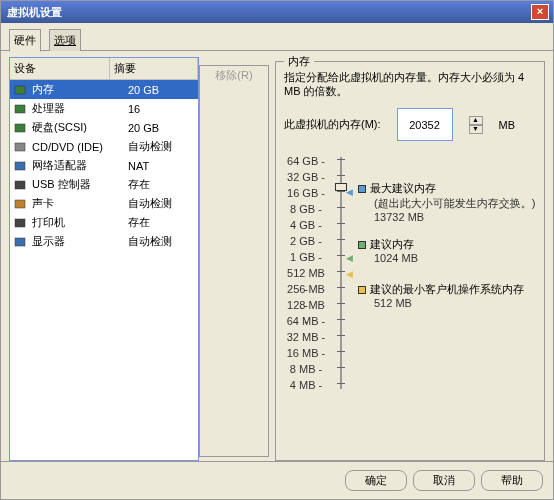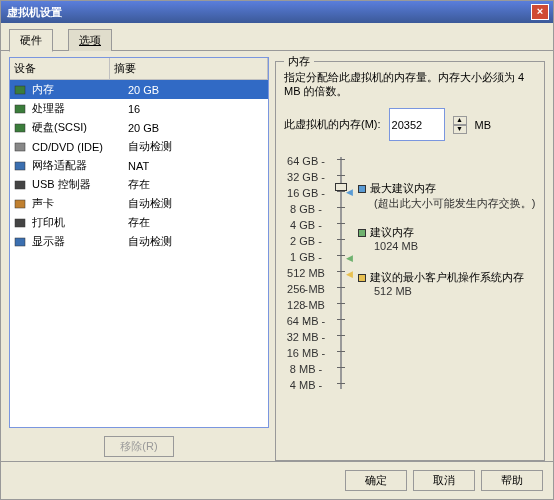--- a/index.html
+++ b/index.html
@@ -2,62 +2,62 @@
 <html><head>
 <meta charset="utf-8">
 <style>
 * { margin:0; padding:0; box-sizing:border-box; font-family:"Microsoft YaHei","SimSun",sans-serif; font-size:11px; }
 body { background:#fff; width:554px; height:500px; overflow:hidden; }
 .dialog { width:554px; height:500px; background:#ece9d8; border:1px solid #999; display:flex; flex-direction:column; }
 .titlebar { height:22px; background:linear-gradient(#5a7edc,#3b5998); color:#fff; display:flex; align-items:center; padding:0 4px; justify-content:space-between; }
 .title-text { font-weight:bold; padding-left:2px; }
 .close-btn { width:18px; height:16px; background:#d04a33; border:1px solid #fff; color:#fff; text-align:center; line-height:12px; cursor:pointer; font-weight:bold; }
 .tabs { display:flex; margin:6px 0 0 8px; }
-.tab { padding:3px 10px; background:#ece9d8; border:1px solid #999; border-bottom:none; margin-right:15px; cursor:pointer; position:relative; }
+.tab { padding:3px 4px; background:#ece9d8; border:1px solid #999; border-bottom:none; margin-right:8px; cursor:pointer; position:relative; }
 .tab.active { background:#ece9d8; z-index:2; border-bottom:1px solid #ece9d8; margin-bottom:-1px; }
 .tab:not(.active) { background:#e0ddcc;text-decoration:underline; }
 .body { flex:1; display:flex; padding:6px 8px 0 8px; gap:6px; border-top:1px solid #999; margin-top:-1px; background:#ece9d8; }
-.left { width:260px; display:flex; flex-direction:column; }
+.left { width:260px; display:flex; flex-direction:row; }
 .dev-list { flex:1; background:#fff; border:1px solid #7a96df; display:flex; flex-direction:column; }
 .dev-head { display:flex; background:#ece9d8; border-bottom:1px solid #c0c0c0; }
 .dev-head div { padding:3px 4px; border-right:1px solid #c0c0c0; }
 .col-dev { width:100px; }
 .col-sum { flex:1; }
 .dev-rows { flex:1; overflow:auto; }
 .dev-row { display:flex; padding:2px 4px; cursor:pointer; align-items:center; }
 .dev-row.sel { background:#316ac5; color:#fff; }
 .dev-row .ic { width:14px; height:12px; margin-right:4px; display:inline-block; }
 .dev-row .dn { width:96px; }
 .dev-row .ds { flex:1; }
 .dev-btns { display:flex; justify-content:center; gap:6px; padding:8px 0 4px 0; }
 .btn { padding:2px 10px; background:#ece9d8; border:1px solid #999; cursor:pointer; min-width:70px; text-align:center; }
 .btn.dis { color:#999; }
 .gear-ic { display:inline-block; width:12px; height:12px; vertical-align:middle; margin-right:2px; }
 .right { flex:1; display:flex; flex-direction:column; }
 .grp { border:1px solid #999; padding:8px; position:relative; margin-top:4px; flex:1; }
 .grp-label { position:absolute; top:-8px; left:8px; background:#ece9d8; padding:0 4px; }
 .grp-text { margin-bottom:10px; line-height:14px; }
-.mem-row { display:flex; align-items:center; gap:8px; margin-bottom:12px; }
-.mem-input { width:56px; height:33px; border:1px solid #7a96df; text-align:left; padding:1px 2px; }
+.mem-row { display:flex; align-items:center; gap:16px; margin-bottom:12px; }
+.mem-input { width:56px; height:33px; border:1px solid #7a96df; text-align:center; padding:1px 2px; }
 .spin { width:14px; display:flex; flex-direction:column; }
 .spin div { height:9px; border:1px solid #999; background:#ece9d8; font-size:7px; text-align:center; line-height:6px; cursor:pointer; }
 .slider-area { display:flex; margin-top:4px; }
 .ticks { width:50px; text-align:center; padding-right:6px; }
 .ticks div { height:16px; line-height:16px; color:#333; }
 .track-col { width:14px; position:relative; }
 .track { position:absolute; left:6px; top:4px; bottom:4px; width:2px; background:#999; }
 .tick-mark { position:absolute; left:3px; width:8px; height:1px; background:#666; }
 .marker { position:absolute; left:12px; font-size:9px; }
 .thumb { position:absolute; left:1px; width:12px; height:8px; background:#ece9d8; border:1px solid #333; }
 .legend { flex:1; padding-left:10px; }
 .leg-item { margin-bottom:6px; }
 .leg-sq { display:inline-block; width:8px; height:8px; margin-right:4px; vertical-align:middle; border:1px solid #333; }
 .leg-val { padding-left:16px; color:#333; }
 .footer { display:flex; justify-content:flex-end; gap:6px; padding:8px 10px; border-top:1px solid #999; background:#ece9d8; }
-.footer .btn { min-width:62px; }
+.footer .btn { min-width:62px;border-radius:8px; }
 </style>
 </head>
 <body>
 
 <div class="dialog">
   <div class="titlebar">
     <span class="title-text">虚拟机设置</span>
     <div class="close-btn">×</div>
   </div>
 
@@ -197,20 +197,21 @@
               </div>
             <div class="thumb" style="top:30px"></div>
             <span class="marker" style="top:34px;color:#5a9bd4">◀</span>
             <span class="marker" style="top:100px;color:#6fb26f">◀</span>
             <span class="marker" style="top:116px;color:#e8c050">◀</span>
           </div>
           <div class="legend">
             <div class="leg-item" style="margin-top:28px">
               <span class="leg-sq" style="background:#5a9bd4"></span><span>最大建议内存</span>
               <div class="leg-val">(超出此大小可能发生内存交换。)</div>
+              <div class="leg-val">13732 MB</div>
             </div>
             <div class="leg-item" style="margin-top:14px">
               <span class="leg-sq" style="background:#6fb26f"></span><span>建议内存</span>
               <div class="leg-val">1024 MB</div>
             </div>
             <div class="leg-item" style="margin-top:18px">
               <span class="leg-sq" style="background:#e8c050"></span><span>建议的最小客户机操作系统内存</span>
               <div class="leg-val">512 MB</div>
             </div>
           </div>

